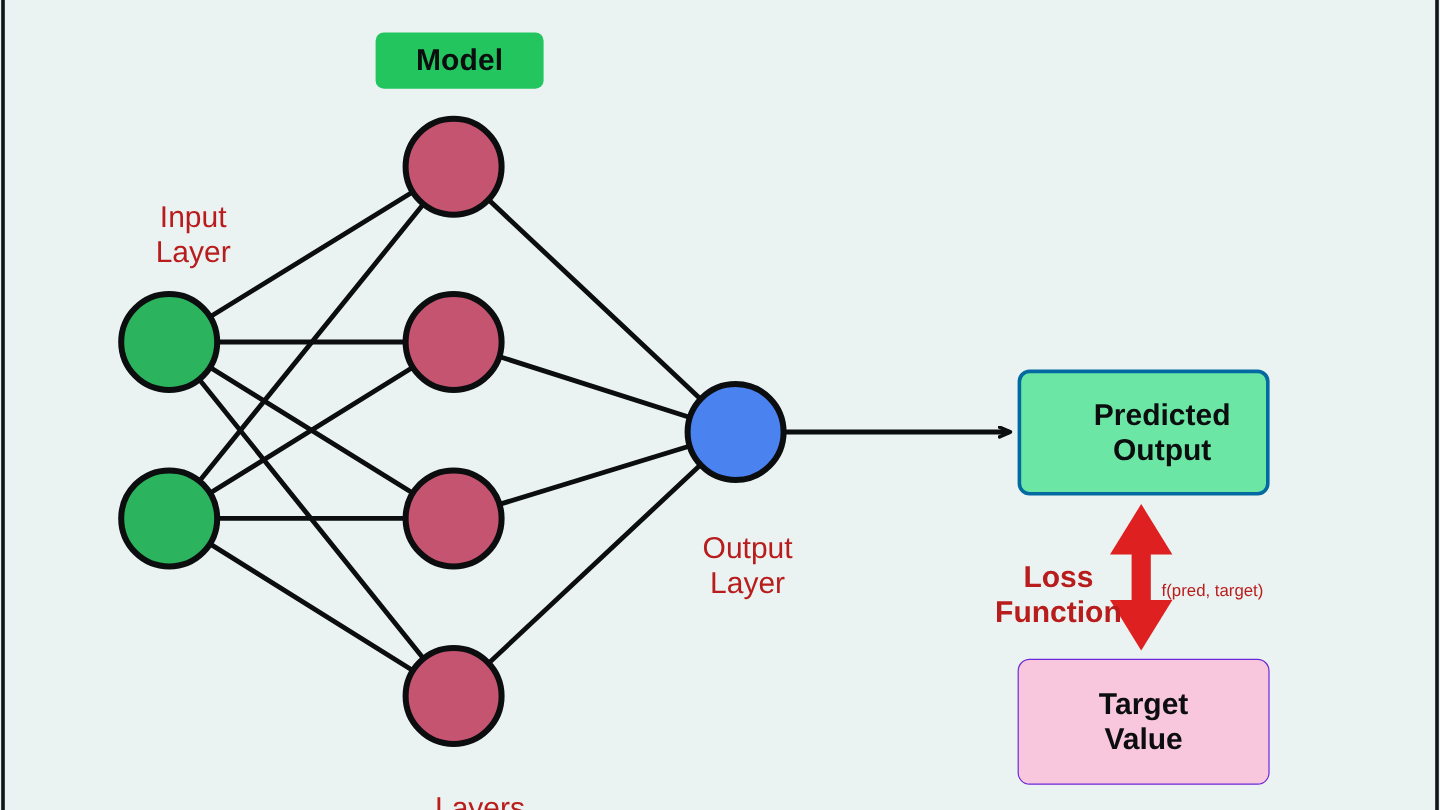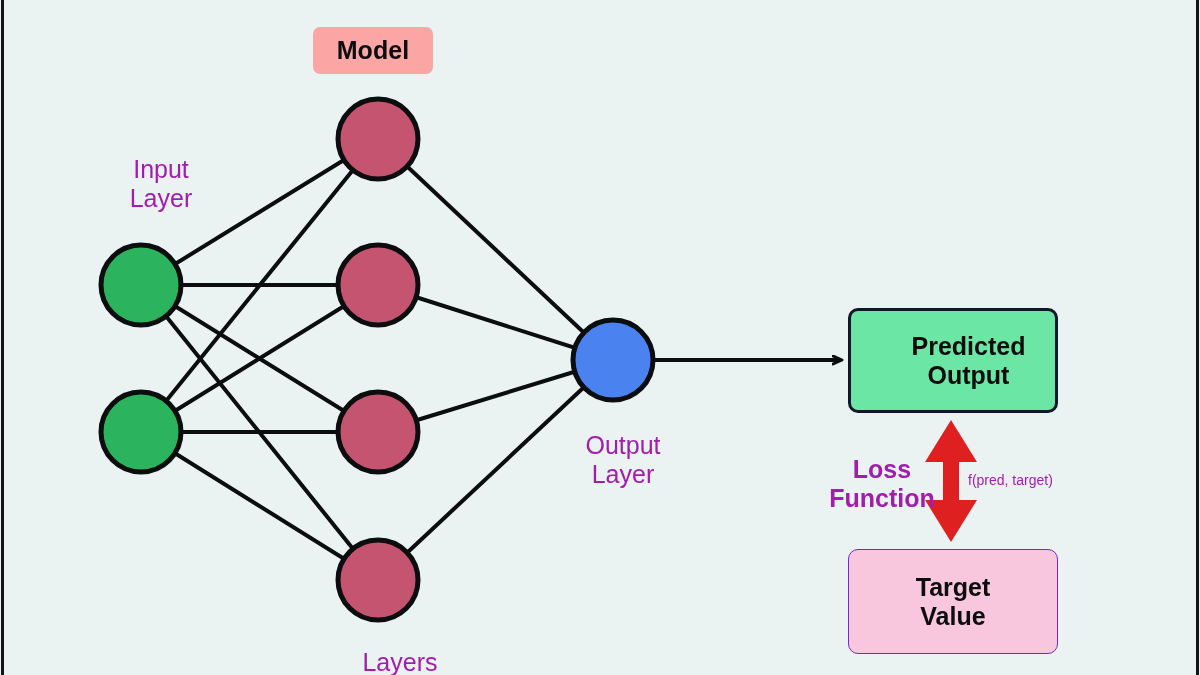--- a/index.html
+++ b/index.html
@@ -31,47 +31,48 @@
   
   .box {
     position:absolute;
     display:flex; align-items:center; justify-content:center;
     text-align:center;
     color:#0b0d0e;
     white-space:pre-line;
     line-height:1.16;
   }
   #model-box {
-    left:313px; top:27px; width:120px; height:47px;
-    background:#fca5a5;
+    left:313px; top:27px; width:140px; height:47px;
+    background:#22c55e;
     border-radius:7px;
     font-size:25px; font-weight:700;
     letter-spacing:.1px;
   }
   #predicted-output-box {
     left:848px; top:308px; width:210px; height:105px;
     background:#6ce6a5;
-    border:3px solid #0f172a;
+    border:3px solid #0369a1;
     border-radius:10px;
     font-size:25px; font-weight:700;padding-left:31px;
   }
   #target-value-box {
     left:848px; top:549px; width:210px; height:105px;
     background:#f9c7dd;
     border:1px solid #6d28d9;
     border-radius:10px;
     font-size:25px; font-weight:700;
   }
 
   
   .label {
     position:absolute;
-    color:#a21caf;
+    color:#b91c1c;
     white-space:pre-line;
     line-height:1.14;
+    margin-top:12px;
   }
   #input-layer-label  {
     left:101px; top:155px; width:120px;
     font-size:25px; text-align:center;
   }
   #output-layer-label {
     left:553px; top:431px; width:140px;
     font-size:25px; text-align:center;
   }
   #layers-label {

